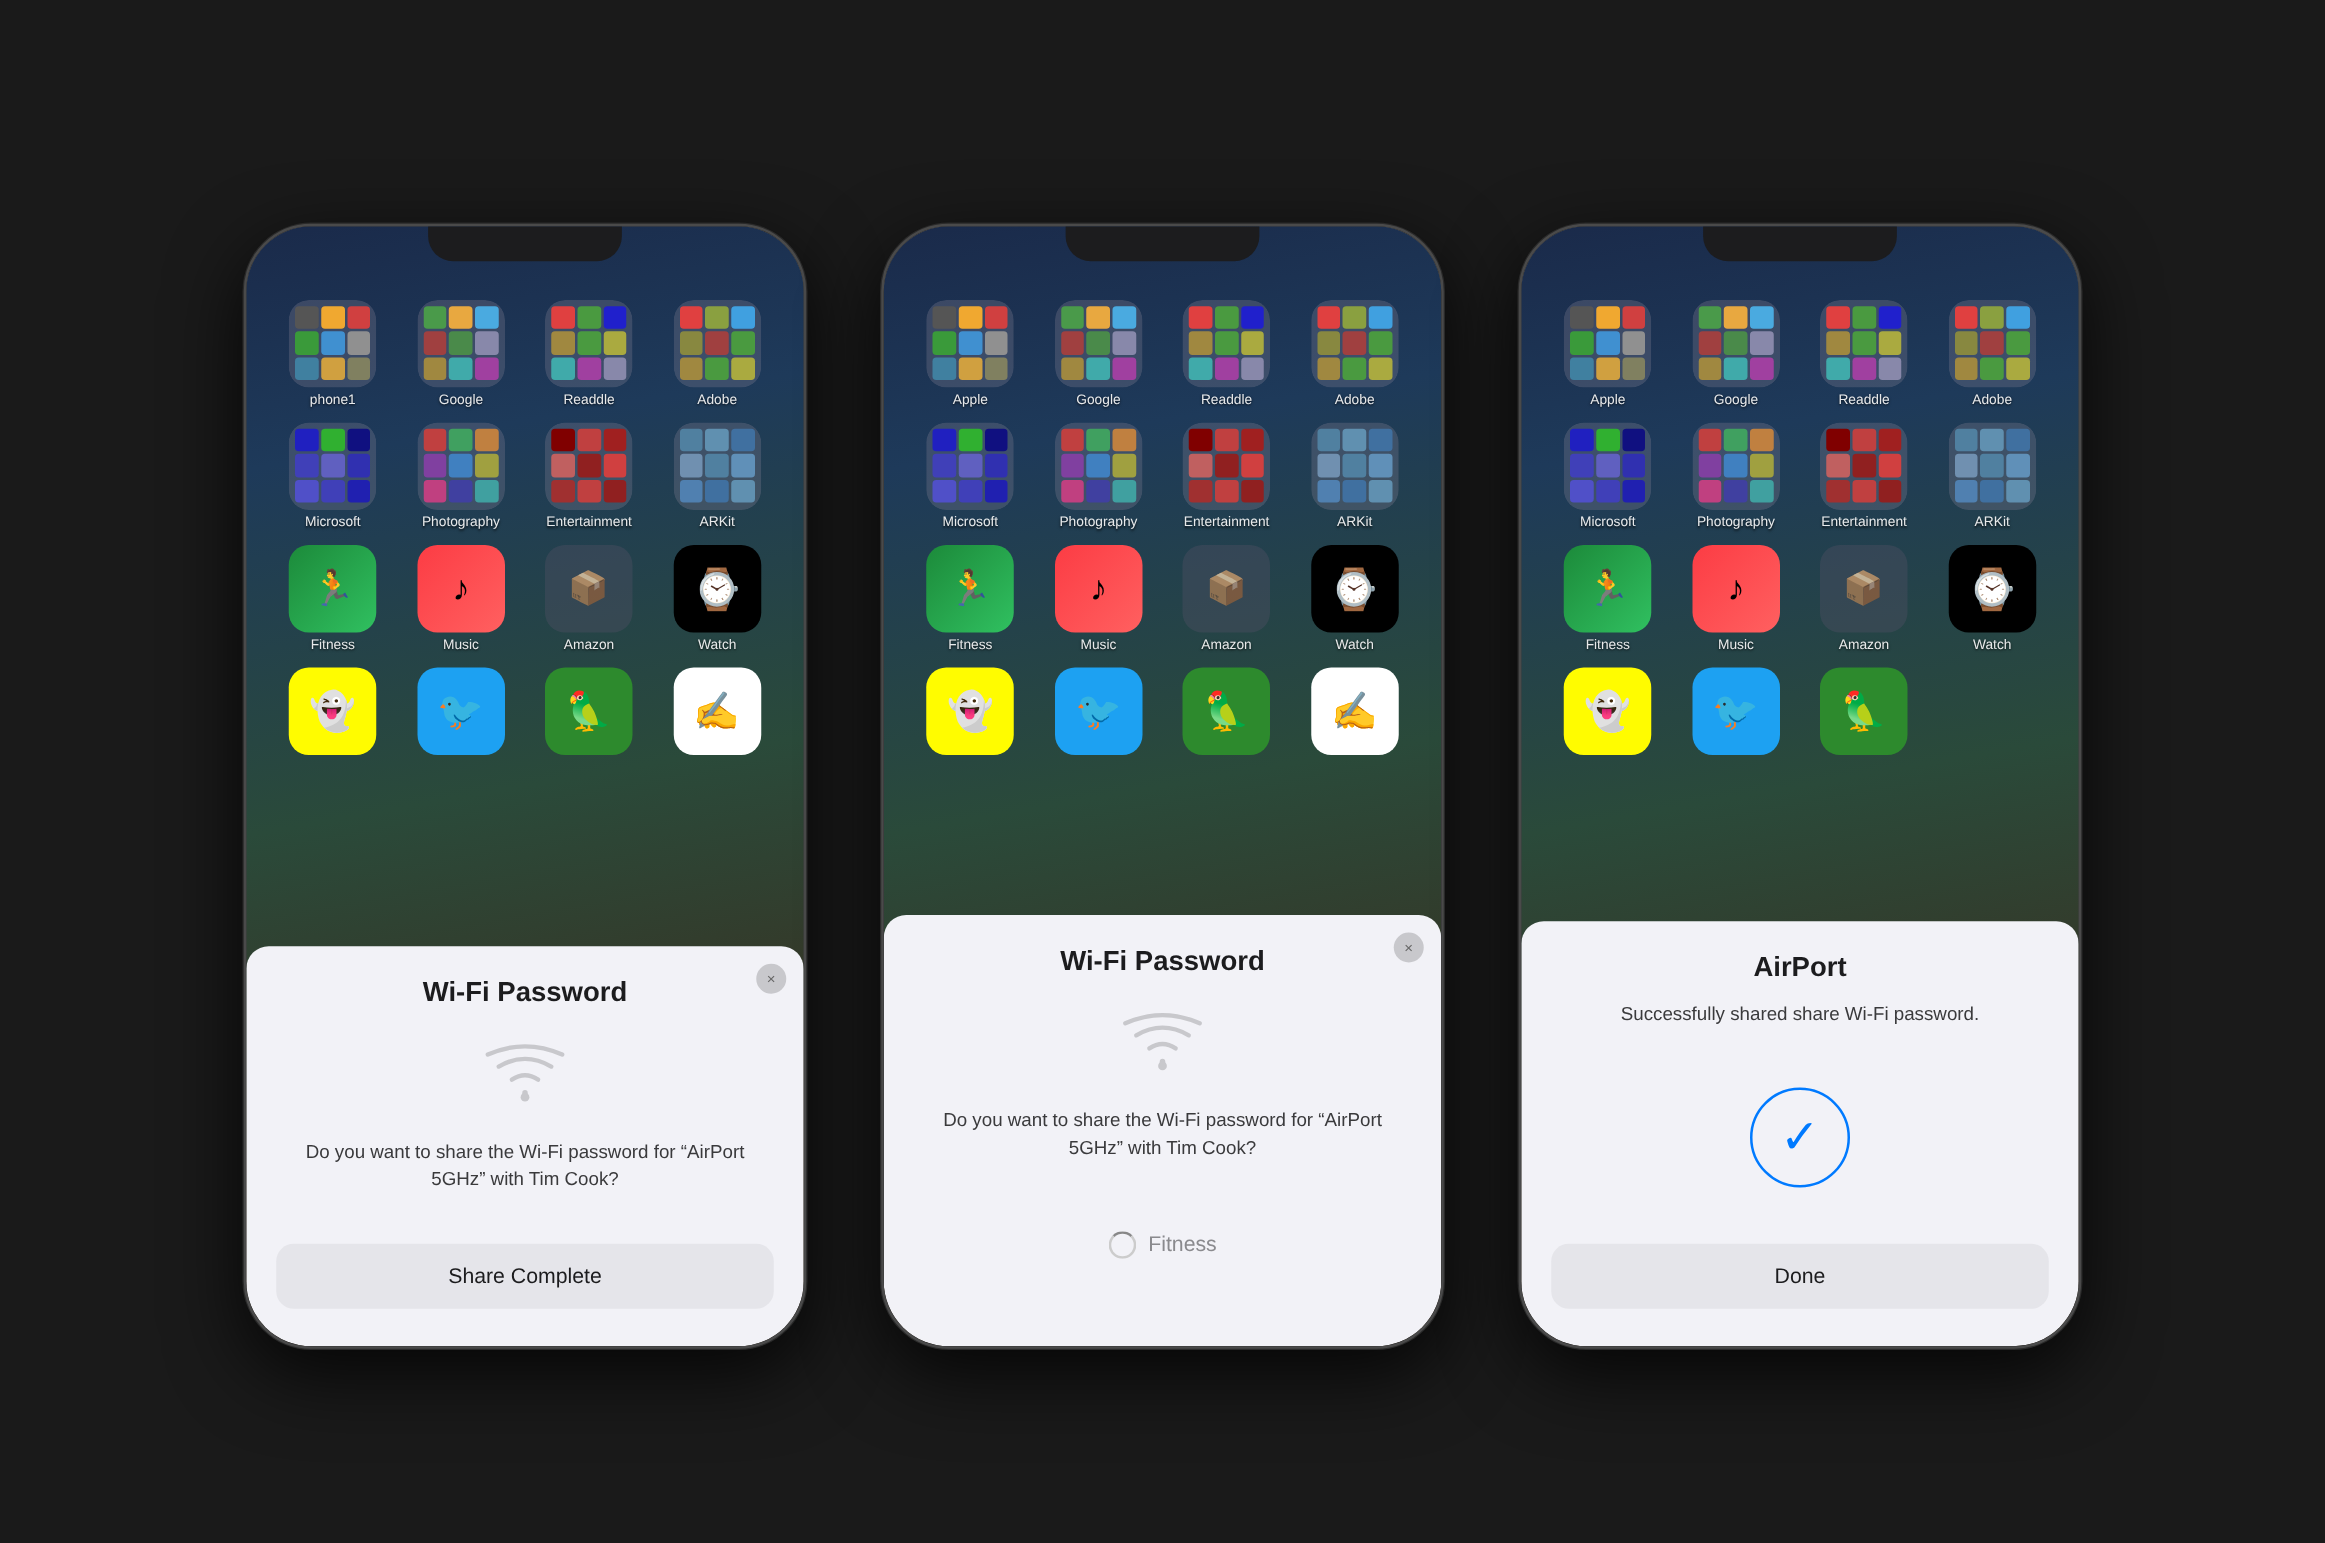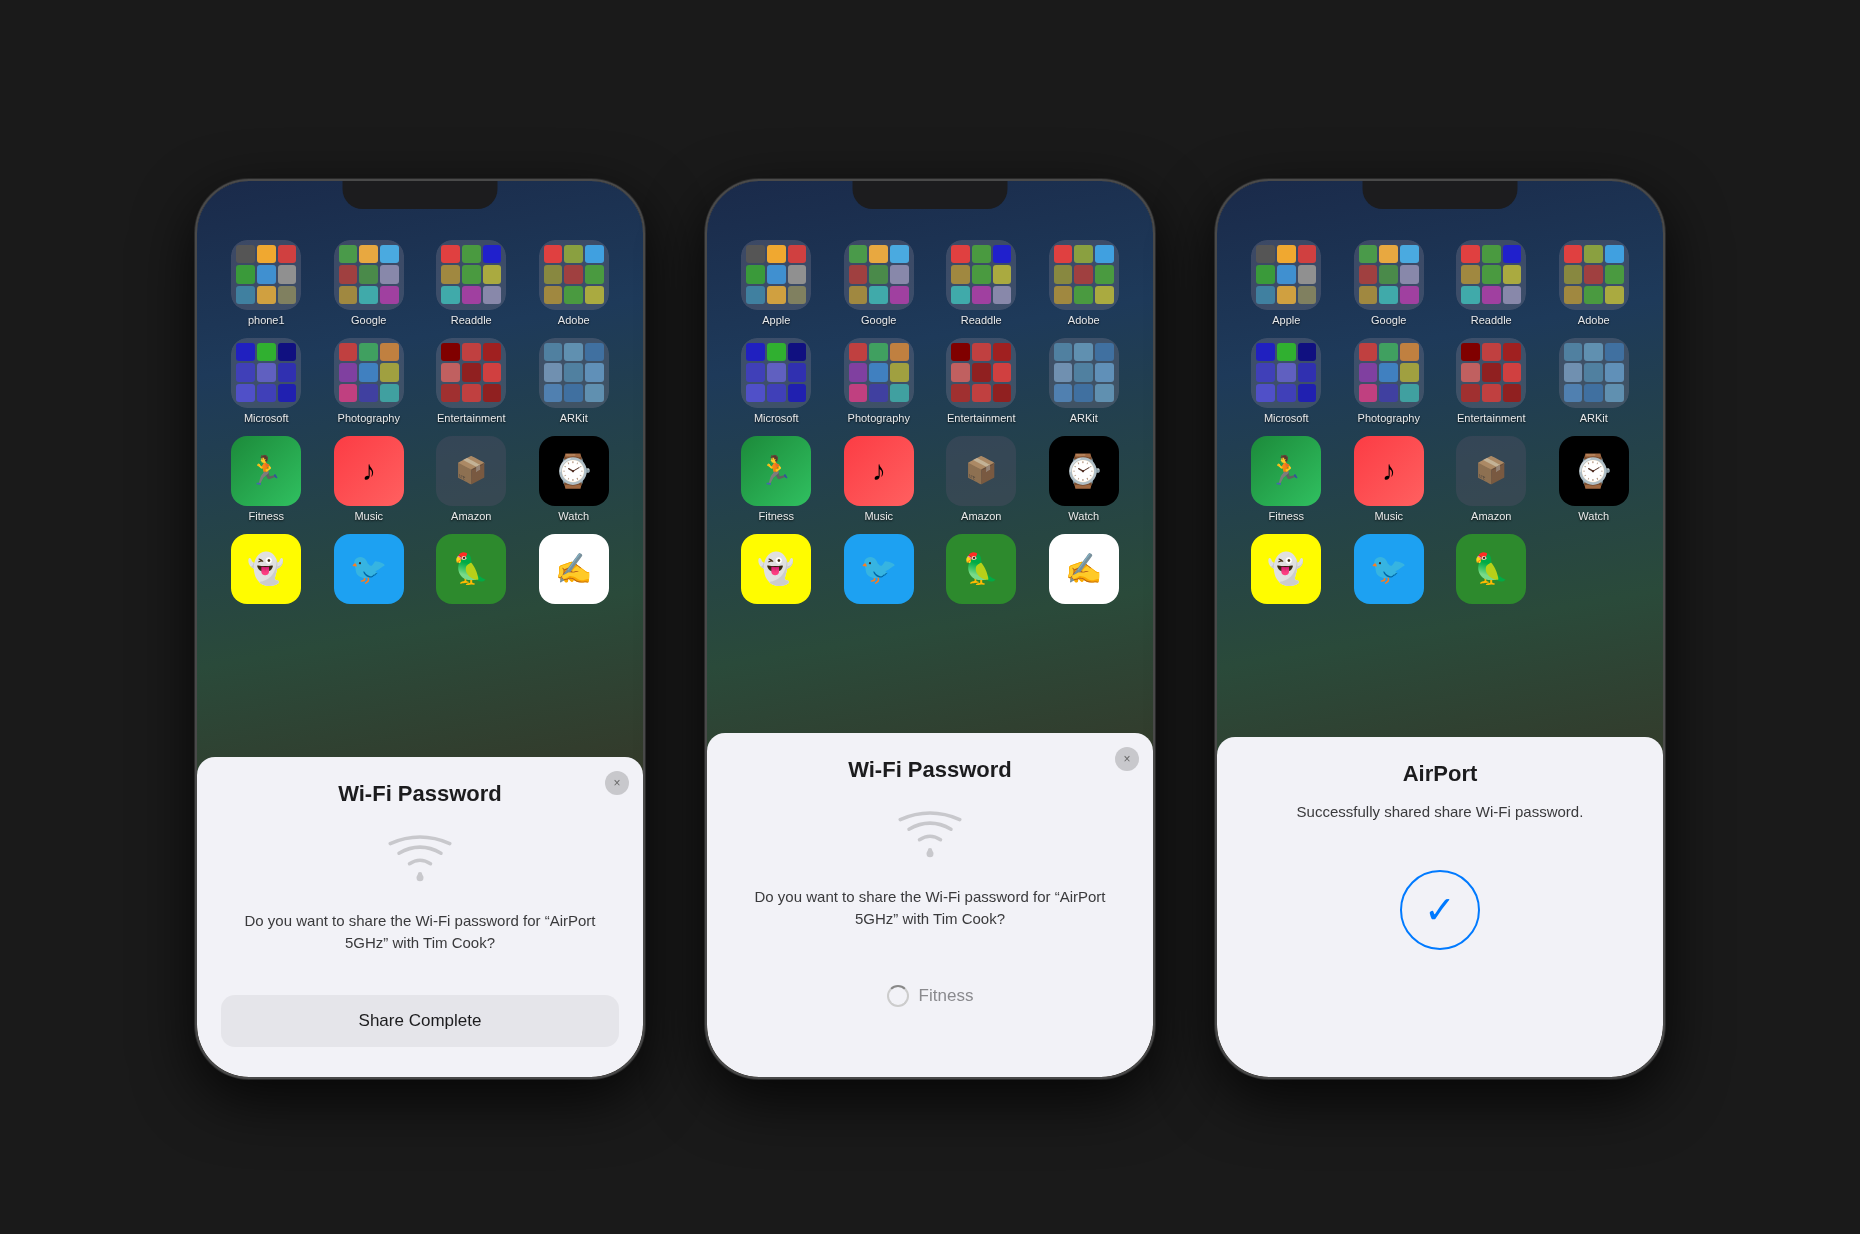--- a/index.html
+++ b/index.html
@@ -940,18 +940,19 @@
       </div>
 
       <div class="modal-overlay">
         <div class="modal-card" style="min-height:340px;">
           <div class="modal-title">AirPort</div>
           <div class="complete-subtitle">Successfully shared share Wi-Fi password.</div>
           <div class="check-circle">
             <span class="check-mark">✓</span>
           </div>
           <div class="modal-spacer"></div>
+          <button class="modal-button">Done</button>
         </div>
       </div>
     </div>
   </div>
 
 </div>
 
 </body></html>

